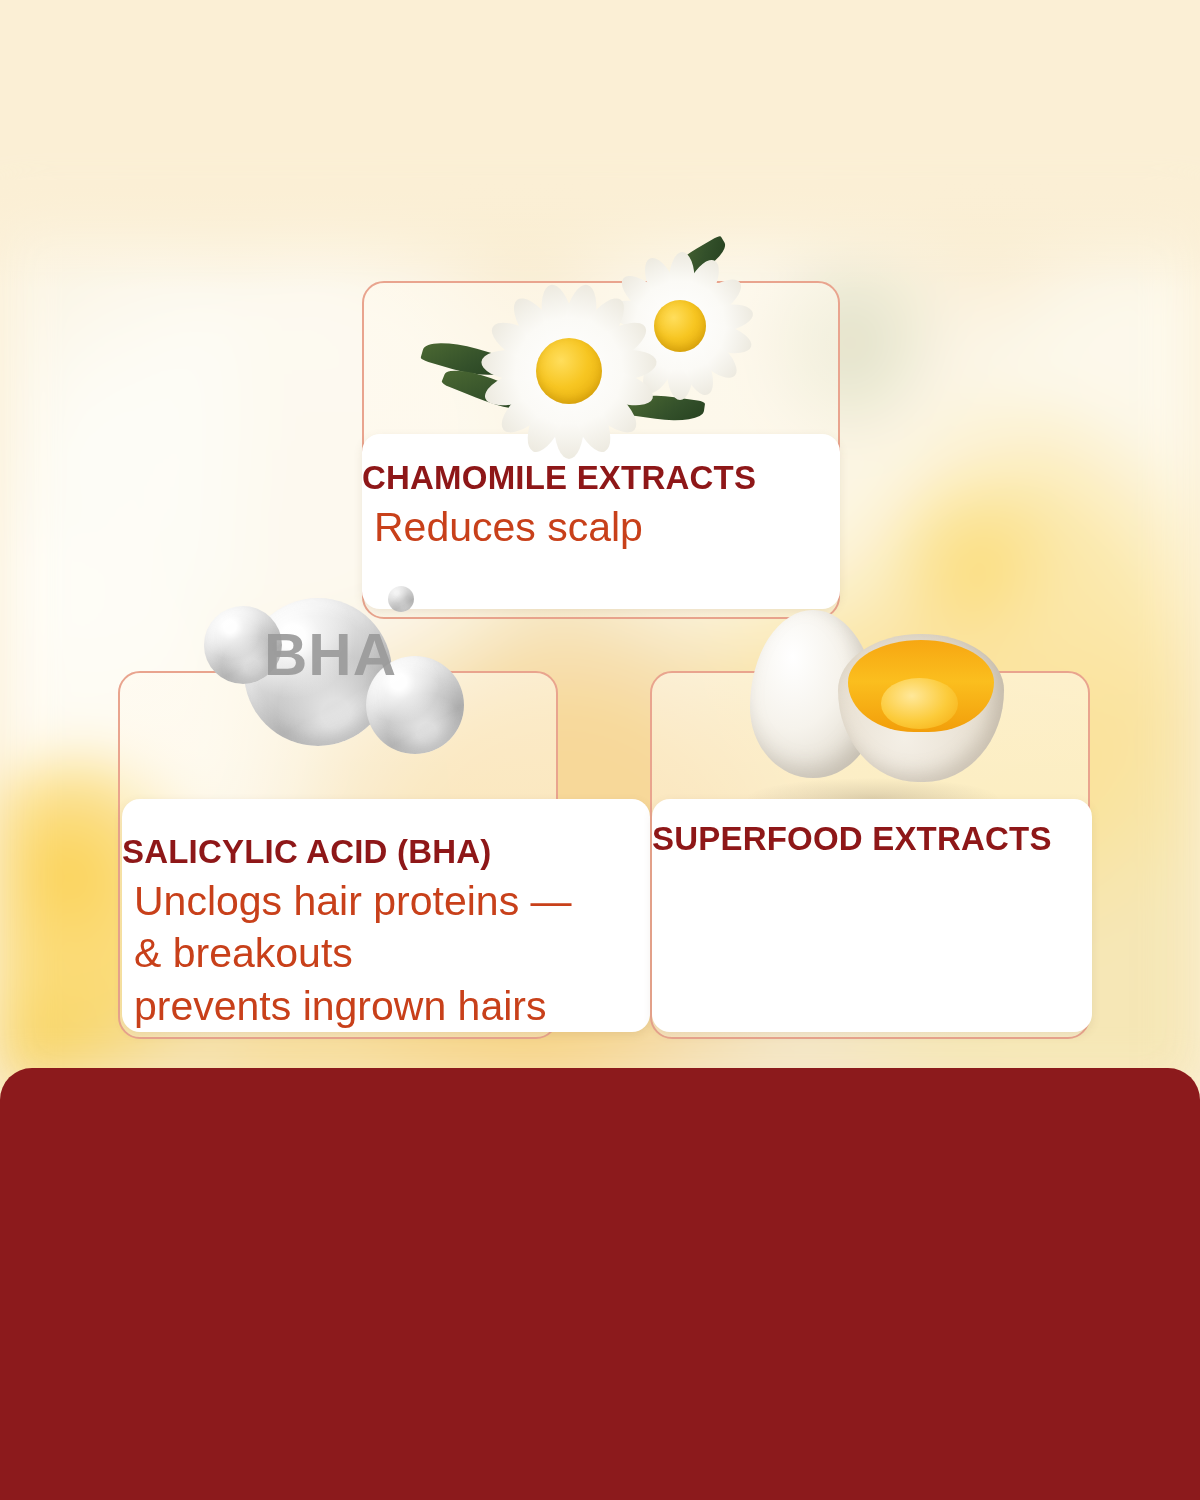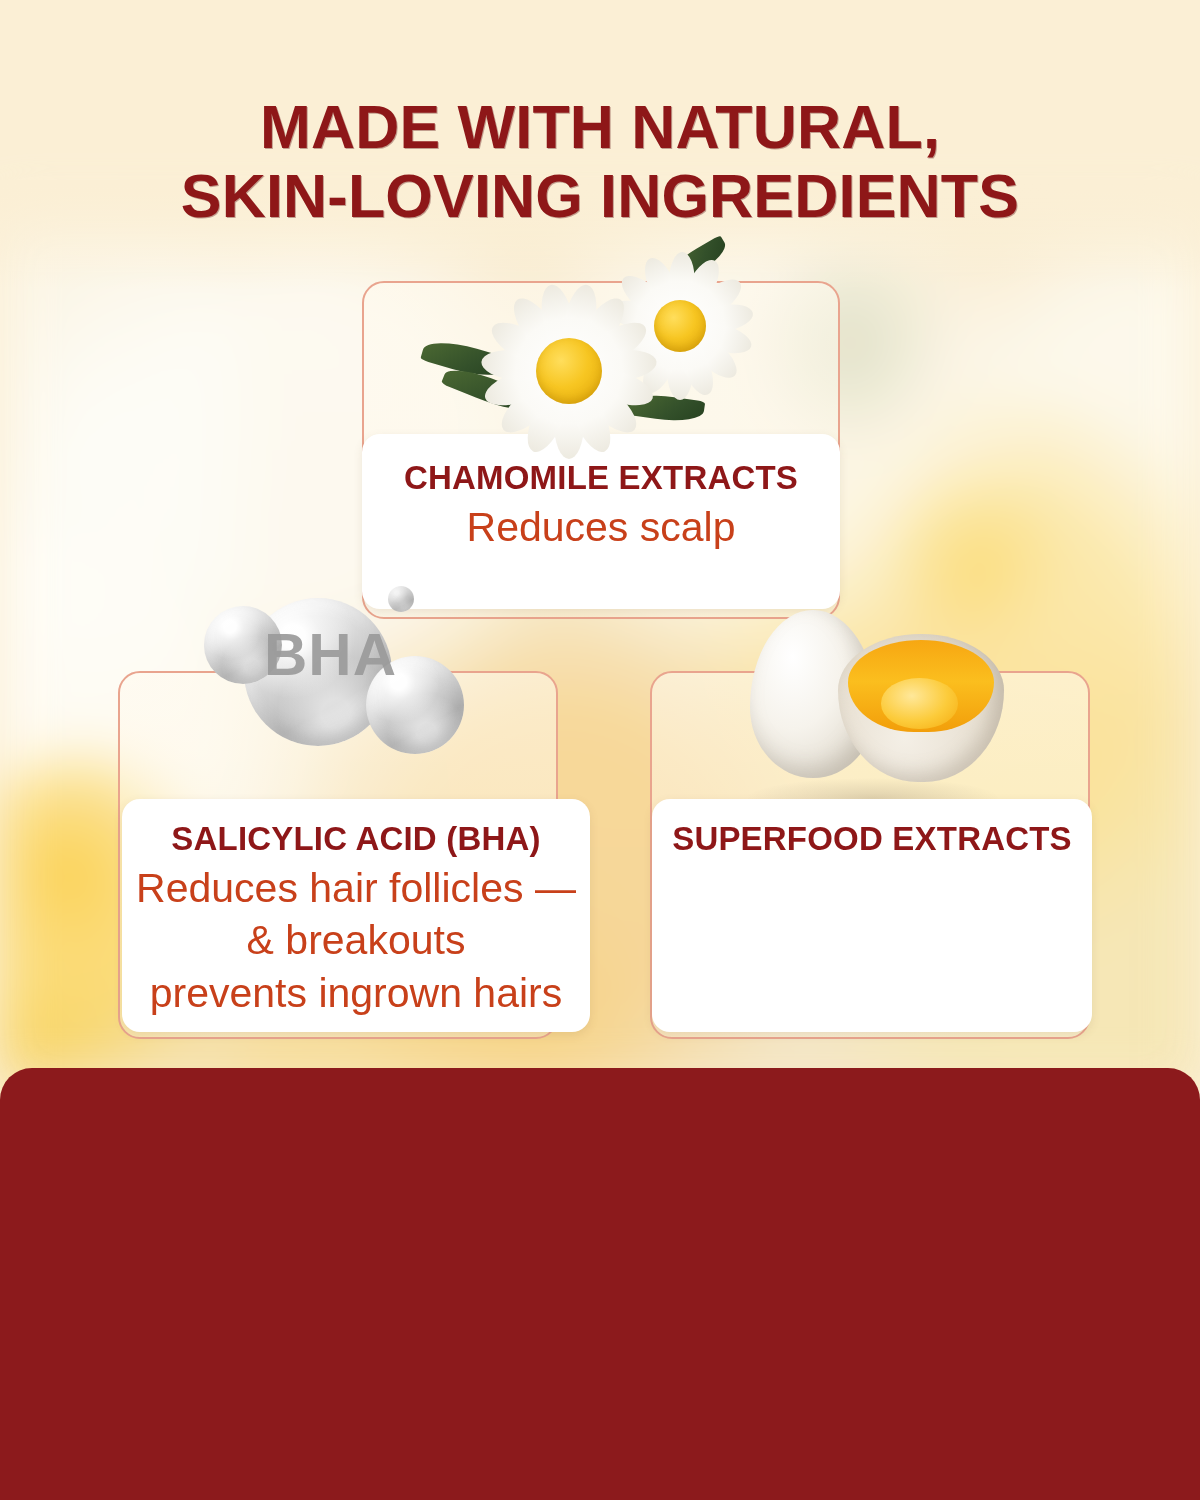--- a/index.html
+++ b/index.html
@@ -125,25 +125,24 @@
     top: -55px;
     height: 210px;
     pointer-events: none;
   }
 
   .textbox {
     position: absolute;
     background: #FFFFFF;
     border-radius: 18px;
     box-shadow: 0 3px 10px rgba(120,90,60,0.12);
-    text-align: center;
     box-sizing: border-box;
   }
   .textbox.top   { left: 362px; top: 434px; width: 478px; height: 175px; padding-top: 24px; }
-  .textbox.left  { left: 122px; top: 799px; width: 468px; height: 233px; padding-top: 20px; }
+  .textbox.left  { left: 122px; top: 799px; width: 528px; height: 233px; padding-top: 33px; }
   .textbox.right { left: 652px; top: 799px; width: 440px; height: 233px; padding-top: 20px; }
 
   .ing-title {
     color: #8E1718;
     font-weight: 700;
     font-size: 33px;
     letter-spacing: 0.2px;
     line-height: 1.2;
     margin-bottom: 3px;
   }
@@ -254,24 +253,20 @@
 
   <div class="bg-art">
     <div class="wash"></div>
     <div class="petals-l"></div>
     <div class="greenish"></div>
     <div class="pollen-a"></div>
     <div class="pollen-b"></div>
   </div>
   <div class="bg-fade-top"></div>
 
-  <h1 class="headline">
-    <span class="l1">MADE WITH NATURAL,</span>
-    <span class="l2">SKIN-LOVING INGREDIENTS</span>
-  </h1>
 
   <div class="card top">
     <div class="card-art">
 
       <div class="leaf" style="left:58px;  top:118px; width:86px; height:26px; transform:rotate(16deg);"></div>
       <div class="leaf" style="left:78px;  top:150px; width:94px; height:24px; transform:rotate(22deg);"></div>
       <div class="leaf" style="left:262px; top:168px; width:78px; height:24px; transform:rotate(8deg);"></div>
       <div class="leaf" style="left:300px; top:22px;  width:66px; height:22px; transform:rotate(-30deg);"></div>
 
       <div class="daisy" style="left:232px; top:14px; width:168px; height:168px;">
@@ -326,21 +321,21 @@
         <div class="bha-label" style="left:144px; top:36px;">BHA</div>
         <div class="bubble" style="left:84px;  top:22px;  width:78px;  height:78px;"></div>
         <div class="bubble" style="left:246px; top:72px;  width:98px;  height:98px;"></div>
         <div class="bubble" style="left:268px; top:2px;   width:26px;  height:26px;"></div>
       </div>
     </div>
   </div>
   <div class="textbox left">
     <div class="ing-title">SALICYLIC ACID (BHA)</div>
     <div class="ing-desc">
-      <div>Reduces hair follicles —</div>
+      <div>Unclogs hair proteins —</div>
       <div>&amp; breakouts</div>
       <div>prevents ingrown hairs</div>
     </div>
   </div>
 
   <div class="card right">
     <div class="card-art">
       <div class="egg-shadow" style="left:96px; top:160px; width:250px; height:40px;"></div>
       <div class="egg-whole" style="left:98px;  top:-8px; width:126px; height:168px;"></div>
       <div class="egg-shell" style="left:186px; top:16px; width:166px; height:148px;">

